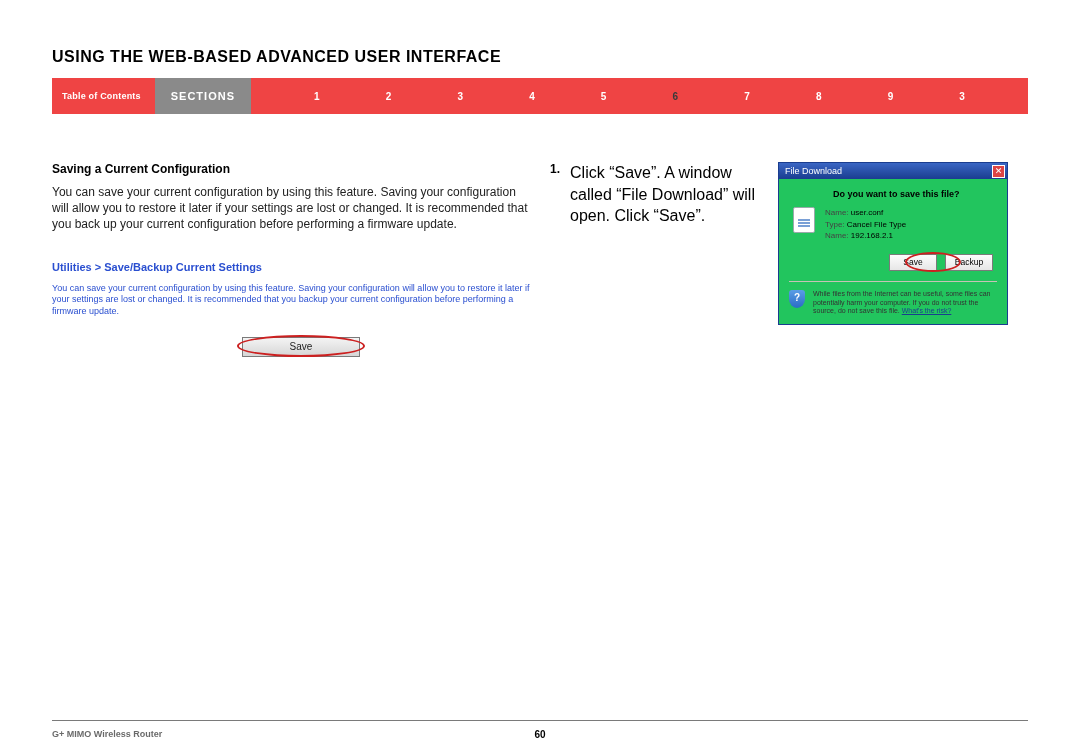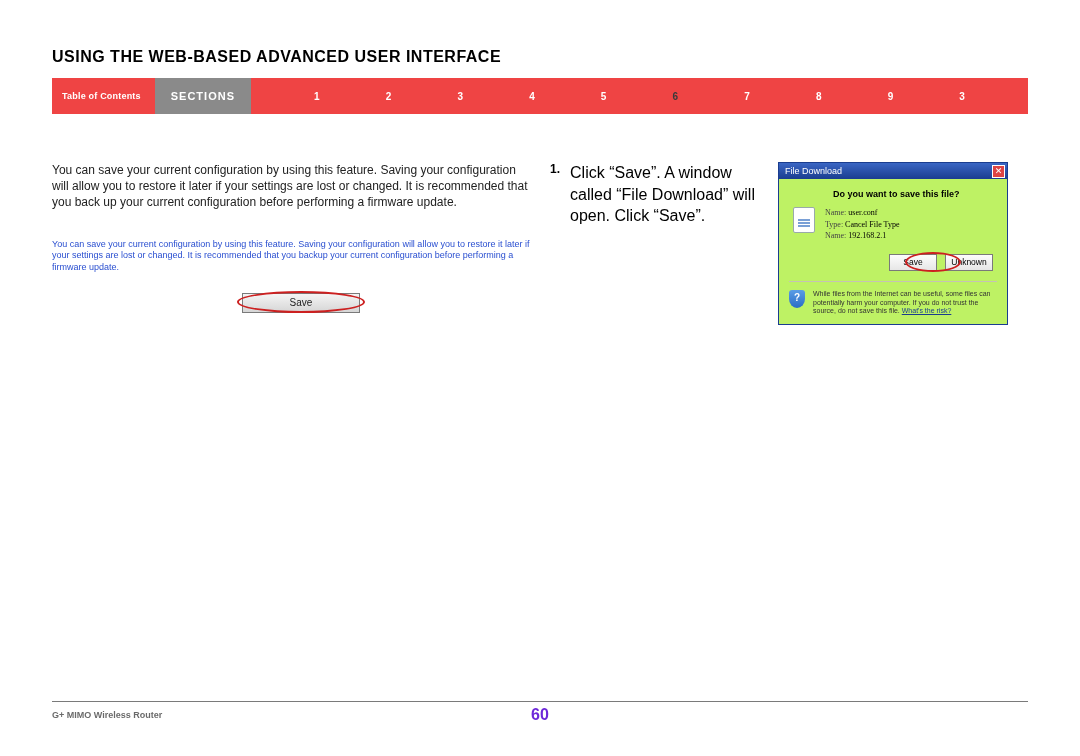--- a/index.html
+++ b/index.html
@@ -23,43 +23,43 @@
 .step-text { font-size: 16px; line-height: 1.35; }
 .util-block { margin-top: 28px; }
 .util-title { font-size: 11px; font-weight: bold; color: #2a4fd0; margin-bottom: 10px; }
 .util-desc { font-size: 9px; color: #2a4fd0; line-height: 1.3; max-width: 490px; }
 .save-row { margin-top: 18px; padding-left: 190px; }
 .save-btn-wrap { position: relative; display: inline-block; }
 .save-btn { display: inline-block; width: 118px; height: 20px; border: 1px solid #7a7a7a; background: linear-gradient(#f4f4f4, #d6d6d6); font-size: 10px; text-align: center; line-height: 18px; color: #222; }
 .oval-red { position: absolute; border: 2px solid #cc2020; border-radius: 50%; pointer-events: none; }
 .oval-save1 { width: 128px; height: 22px; left: -5px; top: -1px; }
 
-.dialog { width: 230px; border: 1px solid #1a3d8f; background: #bef264; font-size: 8px; }
+.dialog { width: 230px; border: 1px solid #1a3d8f; background: #22c55e; font-size: 8px; }
 .dialog-title { background: linear-gradient(#3a66c4, #1a3d8f); color: #fff; display: flex; justify-content: space-between; align-items: center; height: 16px; padding: 0 2px 0 6px; font-size: 9px; }
 .close-x { width: 13px; height: 13px; background: #d44; border: 1px solid #fff; color: #fff; font-size: 9px; line-height: 11px; text-align: center; cursor: pointer; }
 .dialog-body { padding: 10px 10px 8px 10px; }
 .dialog-q { font-size: 9px; font-weight: bold; margin-bottom: 8px; padding-left: 44px; }
-.file-row { display: flex; gap: 10px; margin-bottom: 12px; font-family: Liberation Serif, serif; }
+.file-row { display: flex; gap: 10px; margin-bottom: 12px; }
 .file-icon { width: 22px; height: 26px; border: 1px solid #9aa; background: #fff; border-radius: 2px; margin-left: 4px; display:flex; align-items:center; justify-content:center; }
 .file-icon::after { content:""; width:12px; height:2px; background:#7aa0d6; box-shadow:0 3px 0 #7aa0d6, 0 6px 0 #7aa0d6; }
 .kv { font-size: 8px; line-height: 1.45; }
 .kv .lbl { color: #444; }
 .dlg-buttons { display: flex; justify-content: flex-end; gap: 8px; position: relative; padding-right:4px; }
 .dlg-btn { width: 48px; height: 17px; border: 1px solid #7a7a7a; background: linear-gradient(#fdfdfd,#e6e6e6); font-size: 8.5px; line-height: 15px; text-align: center; cursor: pointer; }
 .oval-save2 { width: 56px; height: 20px; left: 116px; top: -2px; }
 .dialog-warn { border-top: 1px solid #c6c2b6; margin-top: 10px; padding-top: 8px; display: flex; gap: 8px; }
 .shield { width: 16px; height: 18px; background: linear-gradient(#5a9de6,#2a6cc4); border-radius: 3px 3px 50% 50%; position: relative; flex-shrink:0; }
 .shield::after { content:"?"; position:absolute; inset:0; color:#fff; font-size:10px; font-weight:bold; text-align:center; line-height:16px; }
 .warn-text { font-size: 7px; line-height: 1.25; color: #333; }
 .warn-text .link { text-decoration: underline; color: #1a3d8f; cursor: pointer; }
-.footer { position: absolute; left: 52px; right: 52px; bottom: 36px; }
+.footer { position: absolute; left: 52px; right: 52px; bottom: 17px; }
 .footer-rule { border-top: 1px solid #7a7a7a; margin-bottom: 8px; }
 .footer-row { display: flex; justify-content: space-between; align-items: center; }
 .footer-left { font-size: 9px; font-weight: bold; color: #6a6a6a; }
-.footer-page { font-size: 16px; font-weight: bold; color: #6d28d9; position: absolute; left: 50%; transform: translateX(-50%); }
+.footer-page { font-size: 10px; font-weight: bold; color: #000000; position: absolute; left: 50%; transform: translateX(-50%); }
 </style>
 </head>
 <body>
 
 <div class="page">
   <div class="chapter-title">USING THE WEB-BASED ADVANCED USER INTERFACE</div>
 
   <div class="nav-bar">
     <div class="nav-toc">Table of Contents</div>
     <div class="nav-sections-label">SECTIONS</div>
@@ -72,23 +72,25 @@
       <span class="nav-num active">6</span>
       <span class="nav-num">7</span>
       <span class="nav-num">8</span>
       <span class="nav-num">9</span>
       <span class="nav-num">3</span>
     </div>
   </div>
 
   <div class="content-row">
     <div class="col-left">
+      <div class="section-heading">Saving a Current Configuration</div>
       <div class="body-text">You can save your current configuration by using this feature. Saving your configuration will allow you to restore it later if your settings are lost or changed. It is recommended that you back up your current configuration before performing a firmware update.</div>
 
       <div class="util-block">
+        <div class="util-title">Utilities &gt; Save/Backup Current Settings</div>
         <div class="util-desc">You can save your current configuration by using this feature. Saving your configuration will allow you to restore it later if your settings are lost or changed. It is recommended that you backup your current configuration before performing a firmware update.</div>
         <div class="save-row">
           <span class="save-btn-wrap">
             <span class="save-btn">Save</span>
             <span class="oval-red oval-save1"></span>
           </span>
         </div>
       </div>
     </div>
 
@@ -110,21 +112,21 @@
           <div class="file-row">
             <div class="file-icon"></div>
             <div class="kv">
               <div><span class="lbl">Name:</span> <span>user.conf</span></div>
               <div><span class="lbl">Type:</span> <span>Cancel File Type</span></div>
               <div><span class="lbl">Name:</span> <span>192.168.2.1</span></div>
             </div>
           </div>
           <div class="dlg-buttons">
             <span class="dlg-btn">Save</span>
-            <span class="dlg-btn">Unknown</span>
+            <span class="dlg-btn">Backup</span>
             <span class="oval-red oval-save2"></span>
           </div>
           <div class="dialog-warn">
             <div class="shield"></div>
             <div class="warn-text">
               <span>While files from the Internet can be useful, some files can potentially harm your computer. If you do not trust the source, do not save this file.</span>
               <span class="link">What's the risk?</span>
             </div>
           </div>
         </div>

